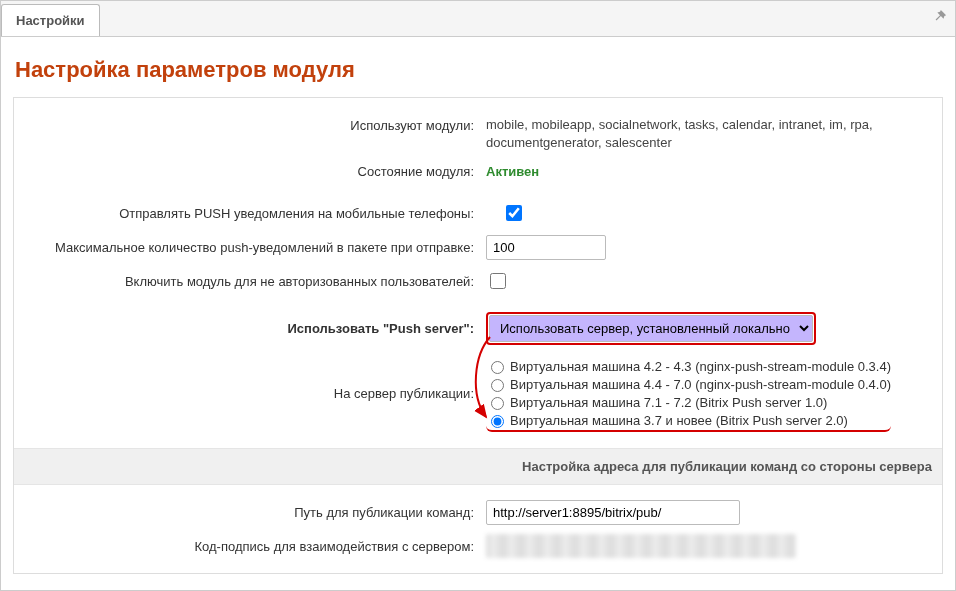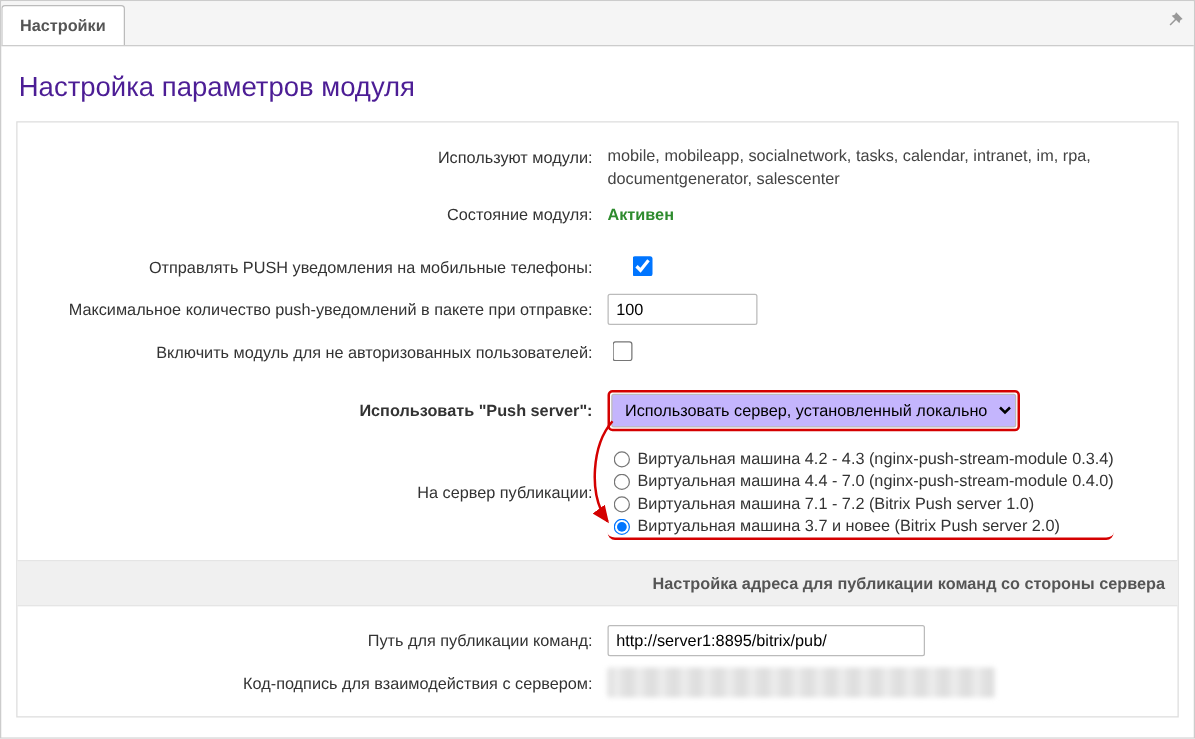--- a/index.html
+++ b/index.html
@@ -41,22 +41,22 @@
     }
     .pin-icon {
       position: absolute;
       right: 8px;
       top: 8px;
       color: #999;
       font-size: 14px;
     }
     .page-title {
       font-size: 22px;
-      font-weight: normal;
-      color: #4c1d95;
+      font-weight: bold;
+      color: #c2410c;
       padding: 20px 14px 14px 14px;
     }
     .content {
       border: 1px solid #ddd;
       margin: 0 12px;
       padding-top: 12px;
     }
     .row {
       display: flex;
       align-items: center;

